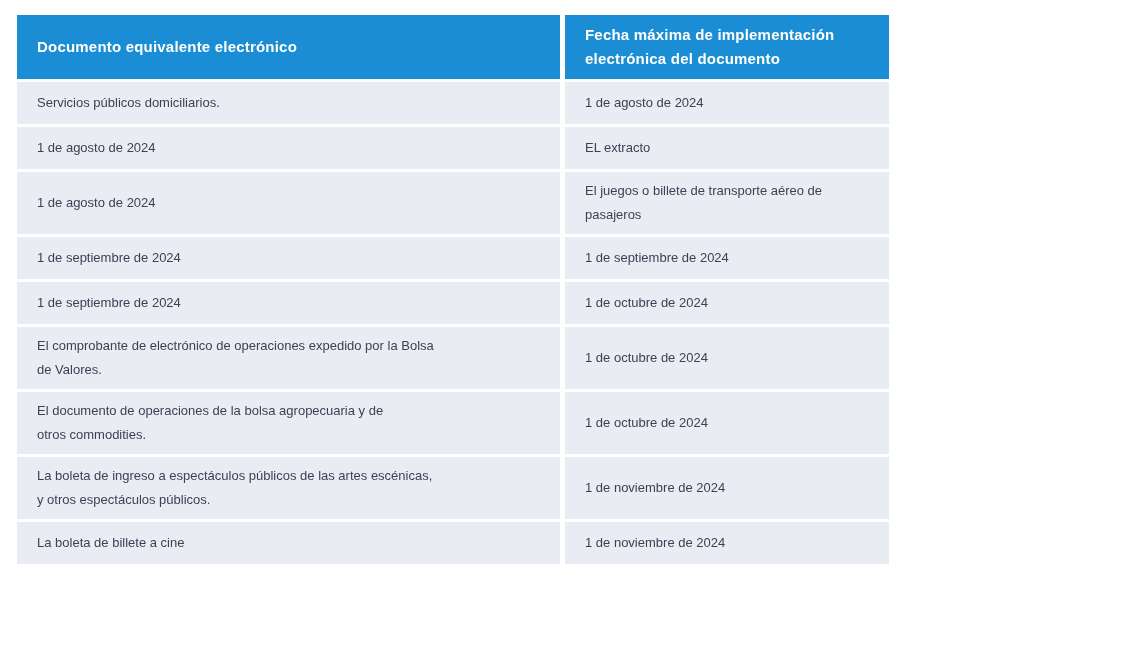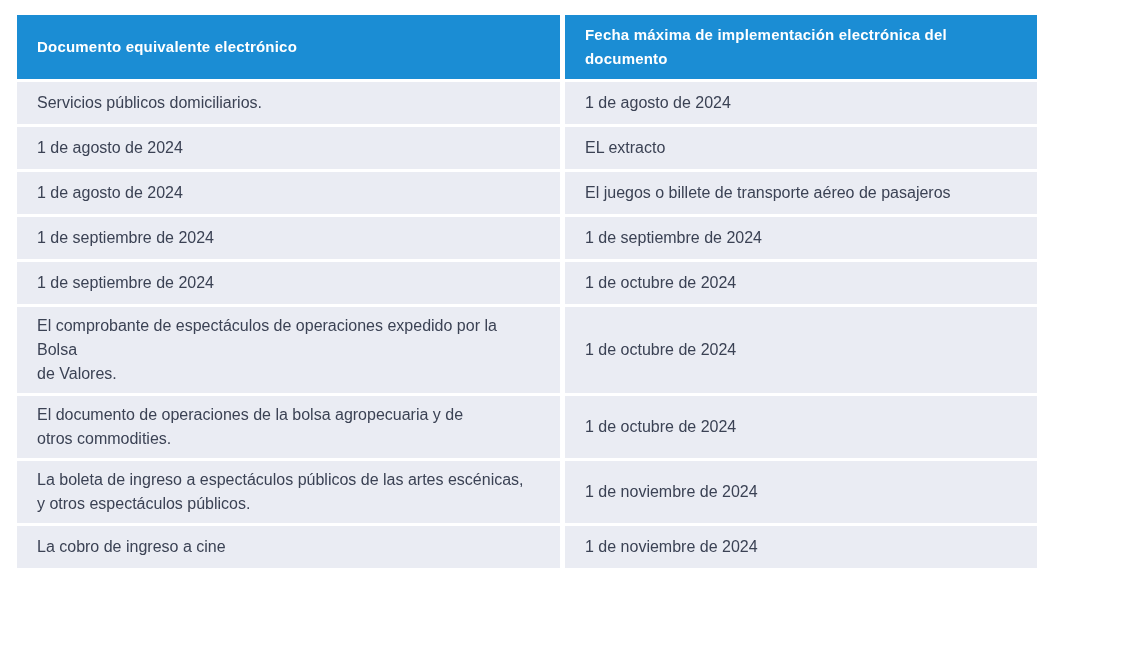--- a/index.html
+++ b/index.html
@@ -18,31 +18,31 @@
     width: 1135px;
     height: 666px;
     background: var(--page-bg);
     overflow: hidden;
   }
   .doc-table {
     display: grid;
     grid-template-columns: 543px 1fr;
     column-gap: 5px;
     row-gap: 3px;
-    width: 1020px;
+    width: 872px;
     margin: 15px 0 0 17px;
   }
   .cell {
     display: flex;
     align-items: center;
     min-height: 42px;
     padding: 7px 20px;
     background: var(--row-bg);
     color: var(--body-text);
-    font-size: 16px;
+    font-size: 13px;
     line-height: 24px;
     white-space: pre-line;
   }
   .cell.head {
     min-height: 64px;
     background: var(--header-bg);
     color: var(--header-text);
     font-size: 15px;
     font-weight: bold;
     letter-spacing: .2px;
@@ -58,25 +58,25 @@
   <div class="cell">Servicios públicos domiciliarios.</div>
       <div class="cell">1 de agosto de 2024</div>
       <div class="cell">1 de agosto de 2024</div>
       <div class="cell">EL extracto</div>
       <div class="cell">1 de agosto de 2024</div>
       <div class="cell">El juegos o billete de transporte aéreo de pasajeros</div>
       <div class="cell">1 de septiembre de 2024</div>
       <div class="cell">1 de septiembre de 2024</div>
       <div class="cell">1 de septiembre de 2024</div>
       <div class="cell">1 de octubre de 2024</div>
-      <div class="cell">El comprobante de espectáculos de operaciones expedido por la Bolsa
+      <div class="cell">El comprobante de electrónico de operaciones expedido por la Bolsa
 de Valores.</div>
       <div class="cell">1 de octubre de 2024</div>
       <div class="cell">El documento de operaciones de la bolsa agropecuaria y de
 otros commodities.</div>
       <div class="cell">1 de octubre de 2024</div>
       <div class="cell">La boleta de ingreso a espectáculos públicos de las artes escénicas,
 y otros espectáculos públicos.</div>
       <div class="cell">1 de noviembre de 2024</div>
-      <div class="cell">La cobro de ingreso a cine</div>
+      <div class="cell">La boleta de billete a cine</div>
       <div class="cell">1 de noviembre de 2024</div>
     </div>
 </div>
 
 </body></html>

